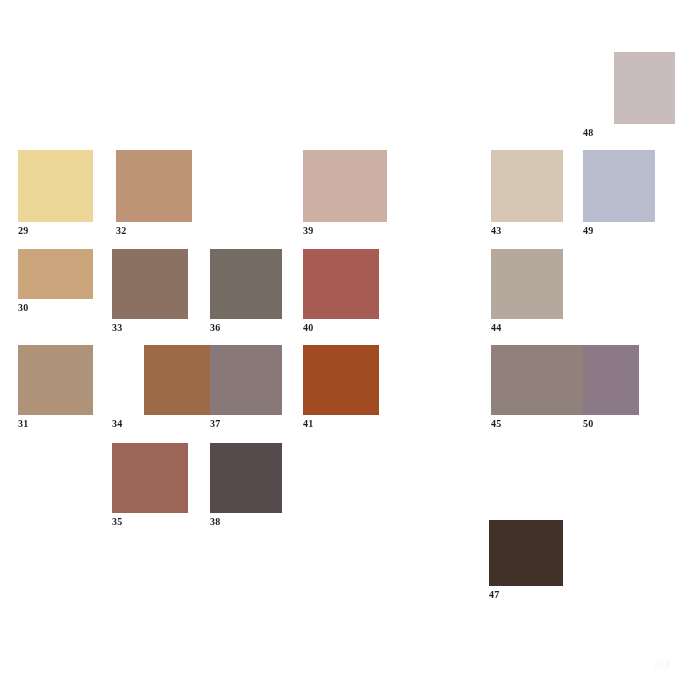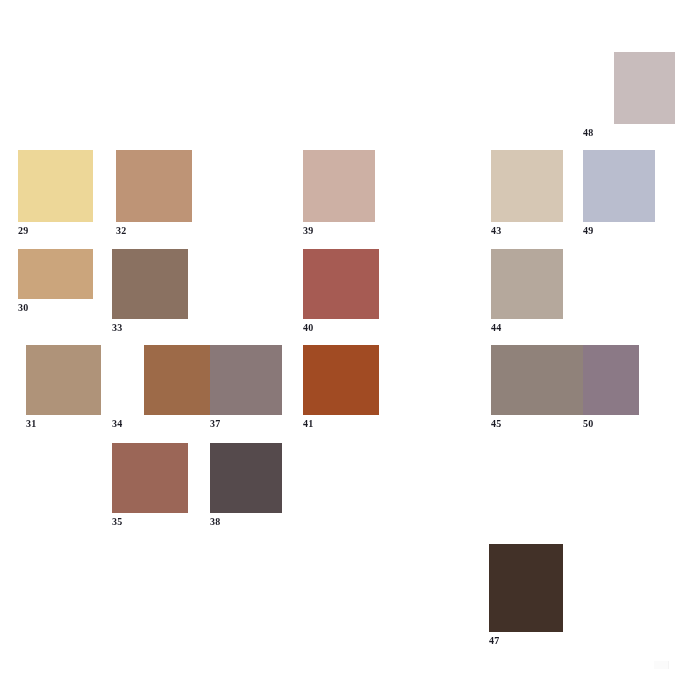--- a/index.html
+++ b/index.html
@@ -57,49 +57,53 @@
 
 <div id="swatch-board" style="background: rgb(255, 255, 255); width: 675px; height: 675px;">
     <div class="swatch-cell" style="left: 18px; top: 150px; width: 75px; height: 72px;">
       <div class="swatch-chip" style="background: rgb(237, 215, 152);"></div>
       <div class="swatch-label" style="color: rgb(26, 26, 36);">29</div>
     </div>
     <div class="swatch-cell" style="left: 18px; top: 249px; width: 75px; height: 50px;">
       <div class="swatch-chip" style="background: rgb(203, 165, 124);"></div>
       <div class="swatch-label" style="color: rgb(26, 26, 36);">30</div>
     </div>
-    <div class="swatch-cell" style="left: 26px; top: 345px; width: 75px; height: 70px; text-align: right;">
+    <div class="swatch-cell" style="left: 18px; top: 345px; width: 75px; height: 70px; text-align: right;">
       <div class="swatch-chip" style="background: rgb(175, 147, 121);"></div>
       <div class="swatch-label" style="color: rgb(26, 26, 36);">31</div>
     </div>
     <div class="swatch-cell" style="left: 116px; top: 150px; width: 76px; height: 72px;">
       <div class="swatch-chip" style="background: rgb(190, 148, 118);"></div>
       <div class="swatch-label" style="color: rgb(26, 26, 36);">32</div>
     </div>
     <div class="swatch-cell" style="left: 112px; top: 249px; width: 76px; height: 70px;">
       <div class="swatch-chip" style="background: rgb(138, 113, 97);"></div>
       <div class="swatch-label" style="color: rgb(26, 26, 36);">33</div>
     </div>
     <div class="swatch-cell" style="left: 112px; top: 345px; width: 92px; height: 70px; padding-left: 32px;">
       <div class="swatch-chip" style="background: rgb(157, 106, 72);"></div>
       <div class="swatch-label" style="color: rgb(26, 26, 36);">34</div>
     </div>
     <div class="swatch-cell" style="left: 112px; top: 443px; width: 76px; height: 70px;">
       <div class="swatch-chip" style="background: rgb(155, 102, 87);"></div>
       <div class="swatch-label" style="color: rgb(26, 26, 36);">35</div>
     </div>
+    <div class="swatch-cell" style="left: 210px; top: 249px; width: 72px; height: 70px;">
+      <div class="swatch-chip" style="background: rgb(116, 108, 99);"></div>
+      <div class="swatch-label" style="color: rgb(26, 26, 36);">36</div>
+    </div>
     <div class="swatch-cell" style="left: 210px; top: 345px; width: 72px; height: 70px;">
       <div class="swatch-chip" style="background: rgb(137, 120, 120);"></div>
       <div class="swatch-label" style="color: rgb(26, 26, 36);">37</div>
     </div>
     <div class="swatch-cell" style="left: 210px; top: 443px; width: 72px; height: 70px;">
       <div class="swatch-chip" style="background: rgb(85, 74, 76);"></div>
       <div class="swatch-label" style="color: rgb(26, 26, 36);">38</div>
     </div>
-    <div class="swatch-cell" style="left: 303px; top: 150px; width: 72px; height: 72px;">
+    <div class="swatch-cell" style="left: 303px; top: 150px; width: 84px; height: 72px;">
       <div class="swatch-chip" style="background: rgb(205, 176, 164);"></div>
       <div class="swatch-label" style="color: rgb(26, 26, 36);">39</div>
     </div>
     <div class="swatch-cell" style="left: 303px; top: 249px; width: 76px; height: 70px;">
       <div class="swatch-chip" style="background: rgb(166, 91, 83);"></div>
       <div class="swatch-label" style="color: rgb(26, 26, 36);">40</div>
     </div>
     <div class="swatch-cell" style="left: 303px; top: 345px; width: 76px; height: 70px;">
       <div class="swatch-chip" style="background: rgb(161, 75, 35);"></div>
       <div class="swatch-label" style="color: rgb(26, 26, 36);">41</div>
@@ -109,21 +113,21 @@
       <div class="swatch-label" style="color: rgb(26, 26, 36);">43</div>
     </div>
     <div class="swatch-cell" style="left: 491px; top: 249px; width: 72px; height: 70px;">
       <div class="swatch-chip" style="background: rgb(181, 168, 156);"></div>
       <div class="swatch-label" style="color: rgb(26, 26, 36);">44</div>
     </div>
     <div class="swatch-cell" style="left: 491px; top: 345px; width: 92px; height: 70px;">
       <div class="swatch-chip" style="background: rgb(144, 130, 122);"></div>
       <div class="swatch-label" style="color: rgb(26, 26, 36);">45</div>
     </div>
-    <div class="swatch-cell" style="left: 489px; top: 544px; width: 74px; height: 88px;">
+    <div class="swatch-cell" style="left: 489px; top: 520px; width: 74px; height: 66px;">
       <div class="swatch-chip" style="background: rgb(66, 49, 40);"></div>
       <div class="swatch-label" style="color: rgb(26, 26, 36);">47</div>
     </div>
     <div class="swatch-cell" style="left: 583px; top: 52px; width: 72px; height: 72px; padding-left: 31px;">
       <div class="swatch-chip" style="background: rgb(200, 188, 188);"></div>
       <div class="swatch-label" style="color: rgb(26, 26, 36);">48</div>
     </div>
     <div class="swatch-cell" style="left: 583px; top: 150px; width: 72px; height: 72px;">
       <div class="swatch-chip" style="background: rgb(185, 189, 206);"></div>
       <div class="swatch-label" style="color: rgb(26, 26, 36);">49</div>

